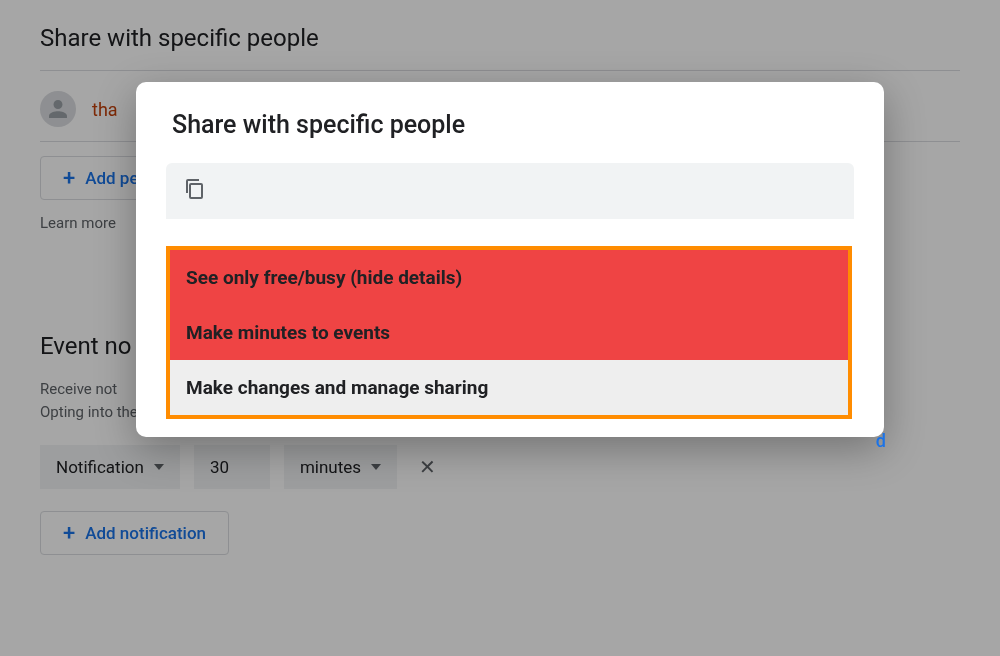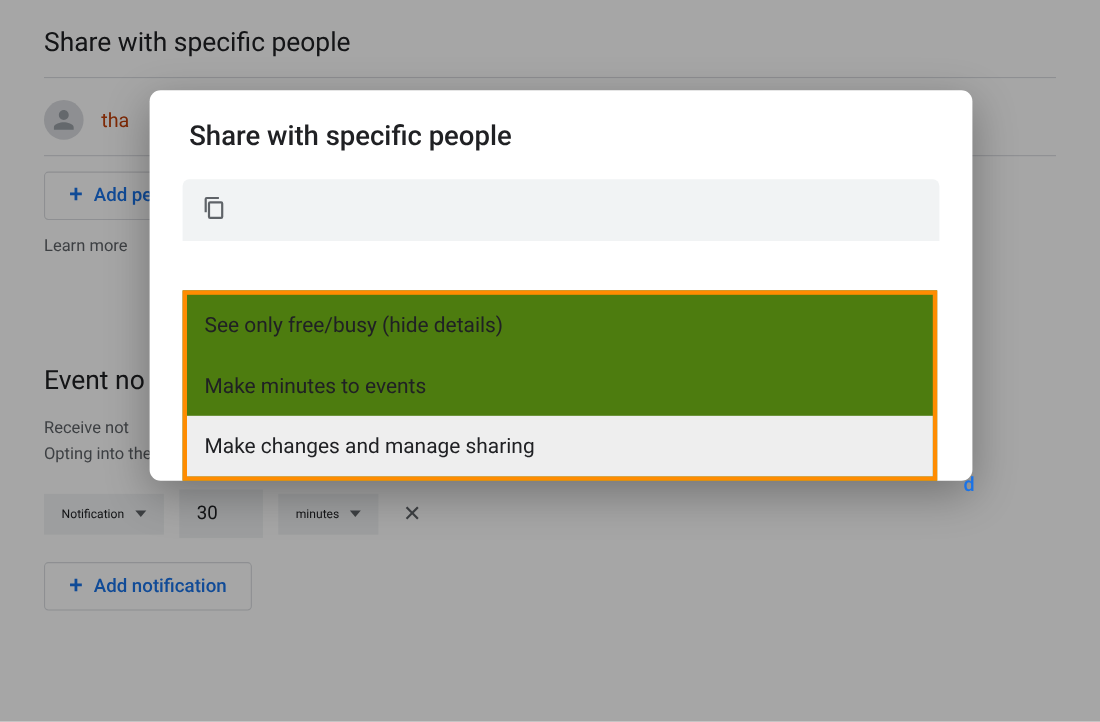--- a/index.html
+++ b/index.html
@@ -109,21 +109,21 @@
       display: flex;
       align-items: center;
       gap: 14px;
       margin-top: 22px;
     }
     
     .chip-select {
       background: #f1f3f4;
       border: none;
       padding: 12px 16px;
-      font-size: 11px;
+      font-size: 17px;
       color: #202124;
       display: inline-flex;
       align-items: center;
       gap: 10px;
       cursor: pointer;
     }
     
     .chip-input {
       background: #f1f3f4;
       border: none;
@@ -237,24 +237,25 @@
       height: 24px;
       stroke: #5f6368;
       fill: none;
       stroke-width: 2;
     }
     
     .dropdown-box {
       position: absolute;
       left: 30px;
       right: 32px;
-      top: 182px;
+      top: 164px;
       border: 4px solid #ff8c00;
-      background: #4d7c0f;
+      background: #ef4444;
       z-index: 25;
+      font-weight: bold;
     }
     
     .dropdown-option {
       padding: 16px 16px;
       font-size: 19px;
       color: #202124;
       cursor: pointer;
     }
     
     .dropdown-option.selected {

